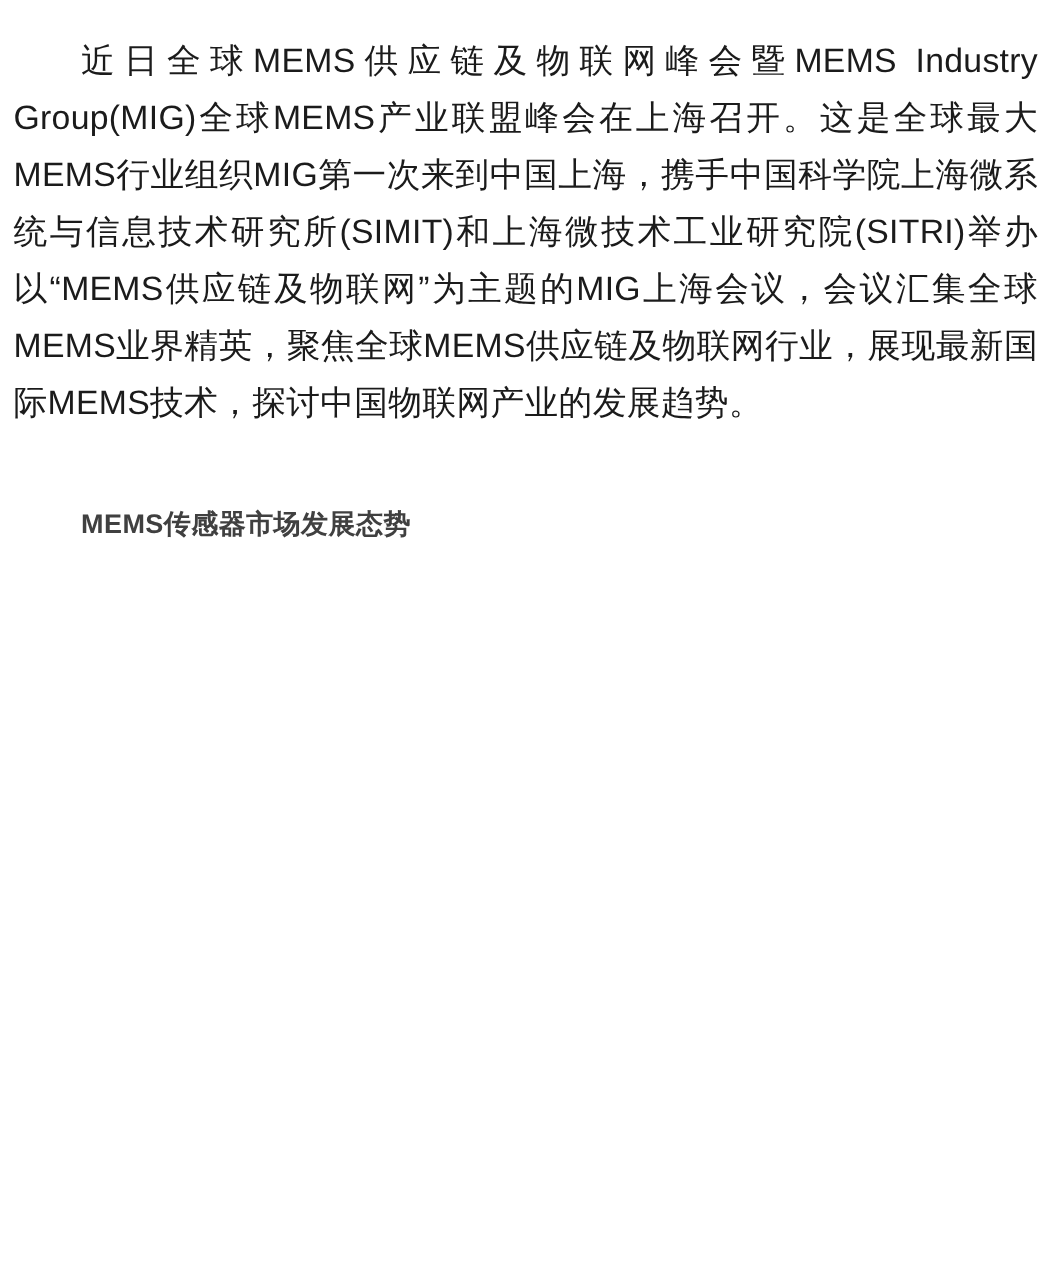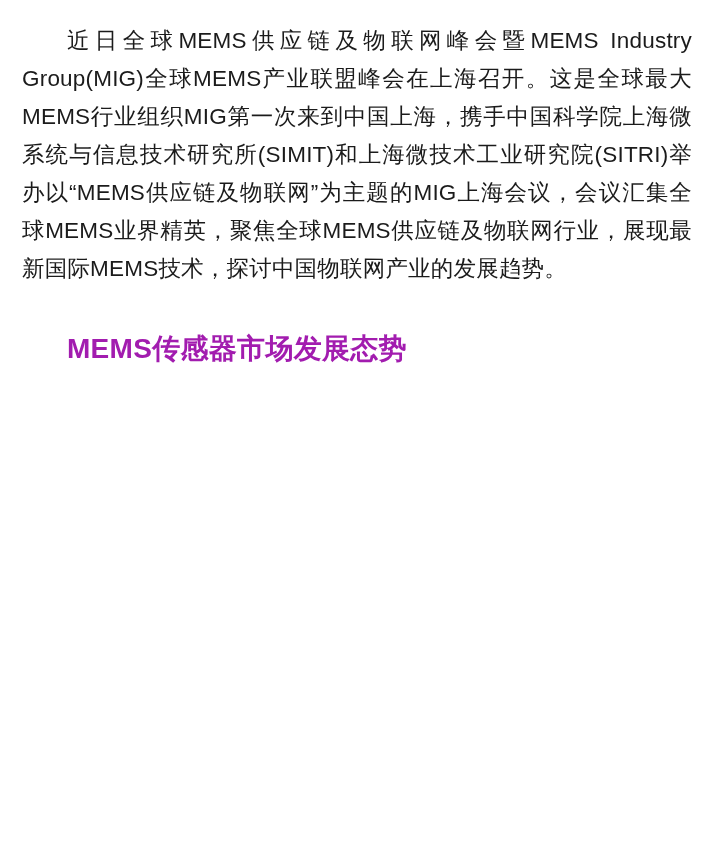--- a/index.html
+++ b/index.html
@@ -11,38 +11,38 @@
     height: 848px;
     background: #ffffff;
     font-family: "Liberation Sans", sans-serif;
     color: #1a1a1a;
     overflow: hidden;
   }
   .page {
     box-sizing: border-box;
     width: 706px;
     height: 848px;
-    padding: 22px 14px 10px 22px;
+    padding: 22px 14px 10px 9px;
     background: #ffffff;
   }
   .para {
     font-size: 22.5px;
     line-height: 38px;
     letter-spacing: 0.2px;
     text-align: justify;
     text-justify: inter-ideograph;
     margin: 0;
     color: #1b1b1b;
     text-indent: 45px;
   }
   .section-heading {
-    font-size: 28px;
+    font-size: 18px;
     line-height: 34px;
     font-weight: bold;
-    color: #a21caf;
+    color: #404040;
     margin: 44px 0 26px 0;
     text-indent: 45px;
     letter-spacing: 0.3px;
   }
   .para.second {
     margin-top: 0;
   }
 </style>
 </head>
 <body>

